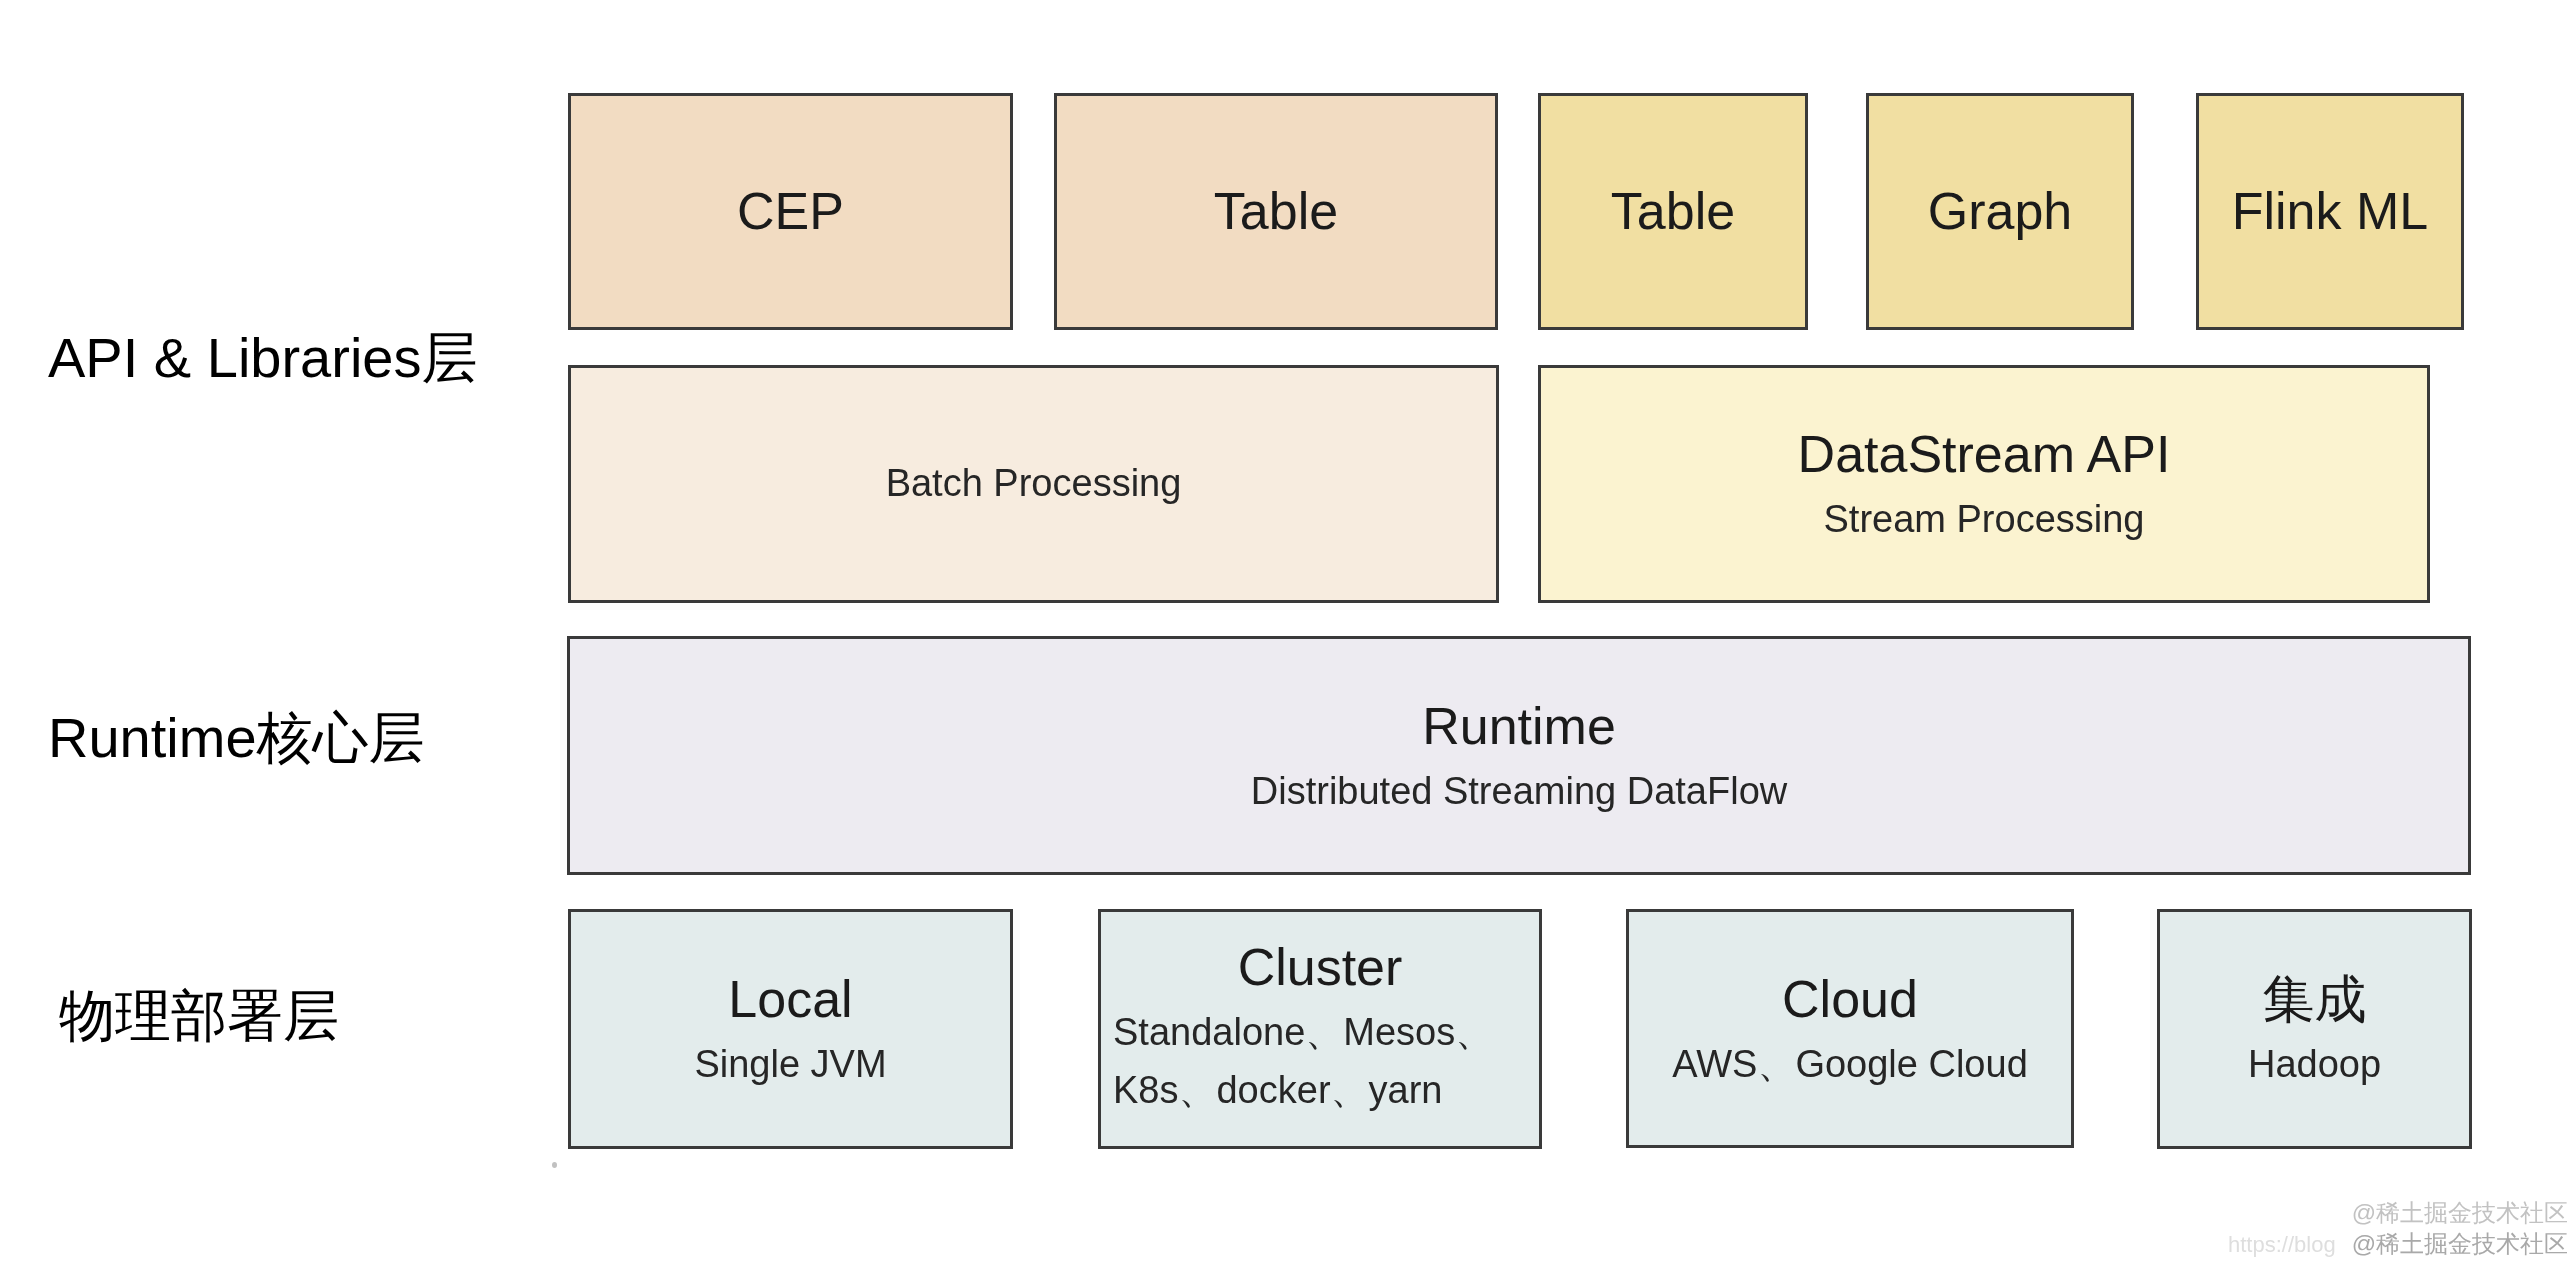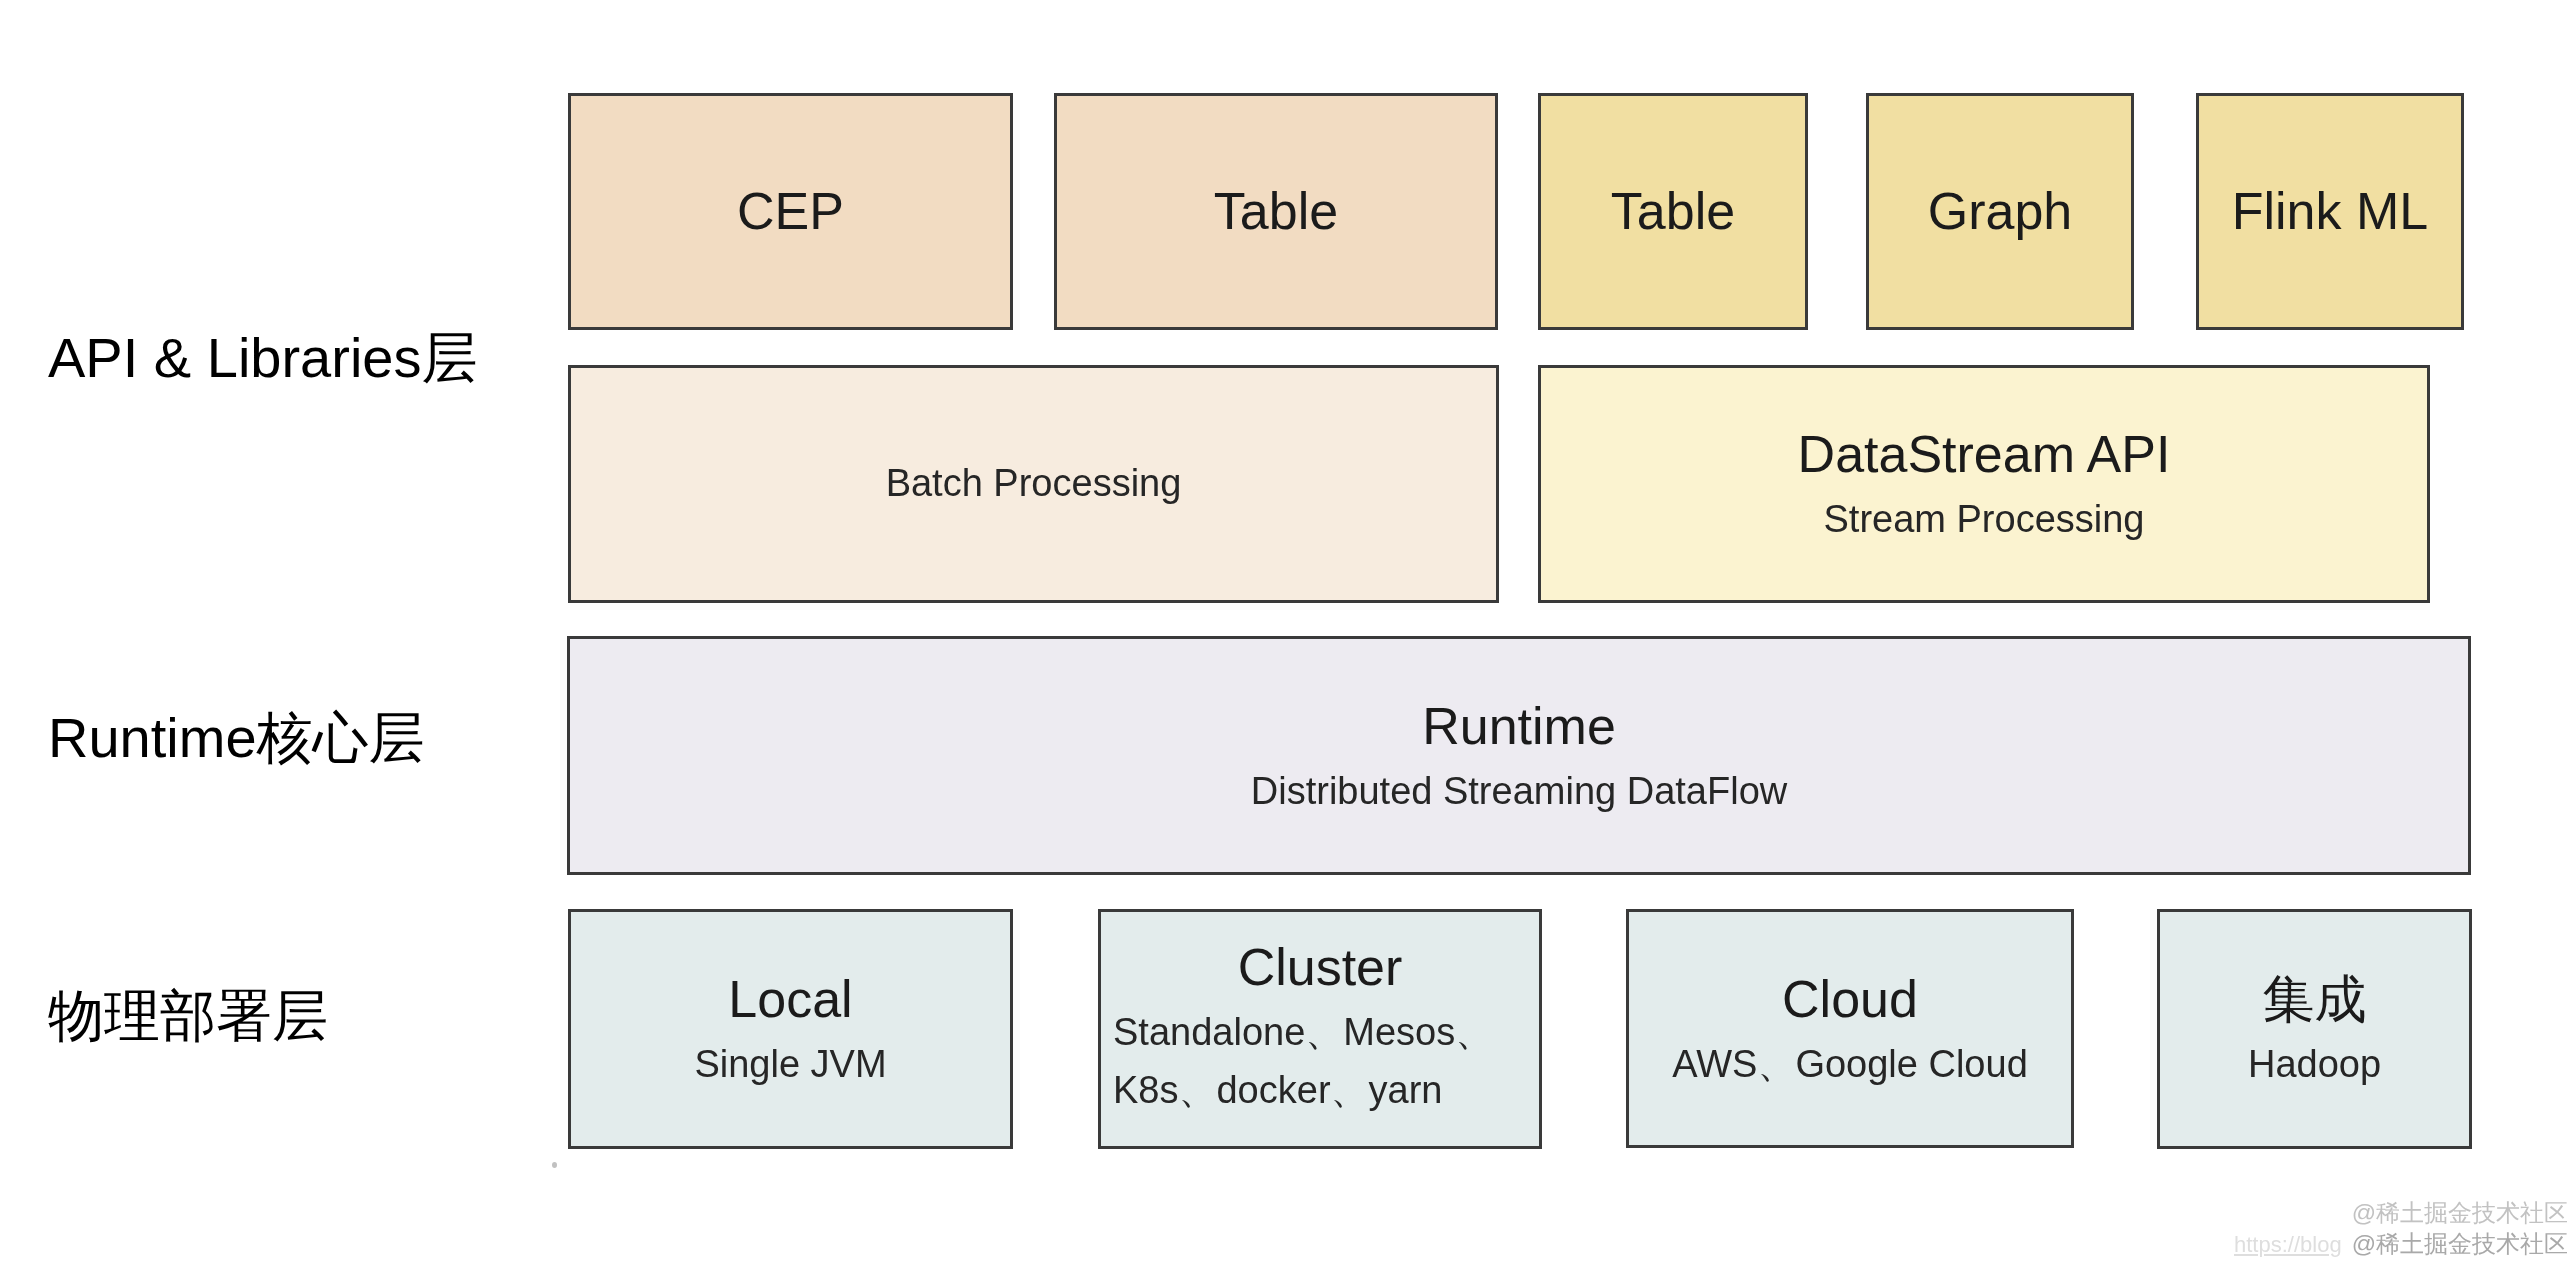--- a/index.html
+++ b/index.html
@@ -81,41 +81,40 @@
     bottom:2px;
     text-align:right;
     font-size:24px;
     line-height:31px;
     white-space:nowrap;
   }
   .wm-1{color:var(--watermark);}
   .wm-2{color:var(--watermark-dark);}
   .wm-url{
     color:var(--watermark-faint);
-    margin-right:10px;
+    margin-right:16px;
     font-size:22px;
-    text-decoration:underline;
   }
   .stray-dot{
     position:absolute;
     left:552px;top:1162px;
     width:5px;height:6px;
     border-radius:50%;
     background:#979797;
     opacity:.6;
   }
 </style>
 </head>
 <body>
 
 <div class="canvas">
 
   <div class="layer-label" style="top:329px;">API &amp; Libraries层</div>
   <div class="layer-label" style="top:709px;">Runtime核心层</div>
-  <div class="layer-label" style="top:987px;">物理部署层</div>
+  <div class="layer-label" style="top:987px;margin-left:11px;">物理部署层</div>
 
   <div class="box tan" style="left:568px;top:93px;width:445px;height:237px;">
     <div class="title">CEP</div>
   </div>
   <div class="box tan" style="left:1054px;top:93px;width:444px;height:237px;">
     <div class="title">Table</div>
   </div>
   <div class="box yellow" style="left:1538px;top:93px;width:270px;height:237px;">
     <div class="title">Table</div>
   </div>

